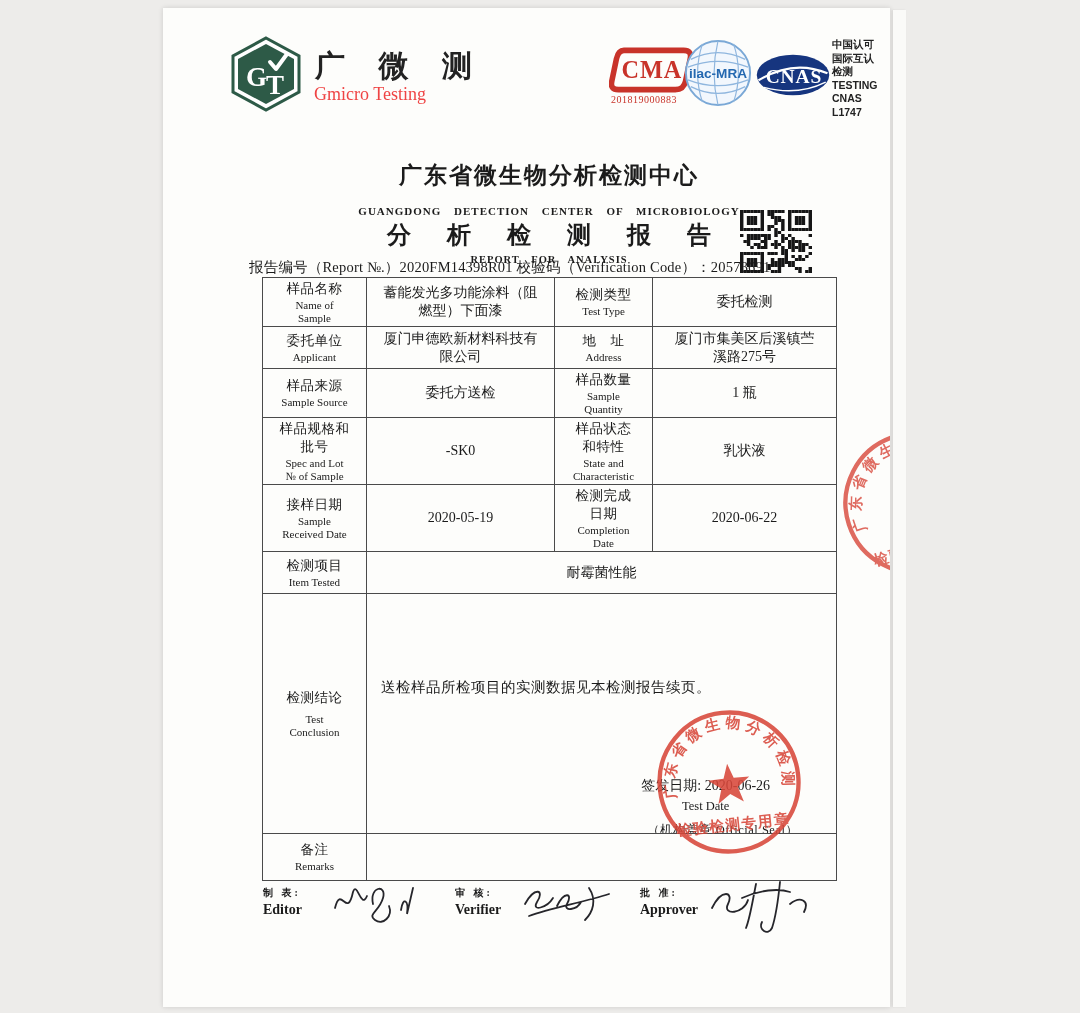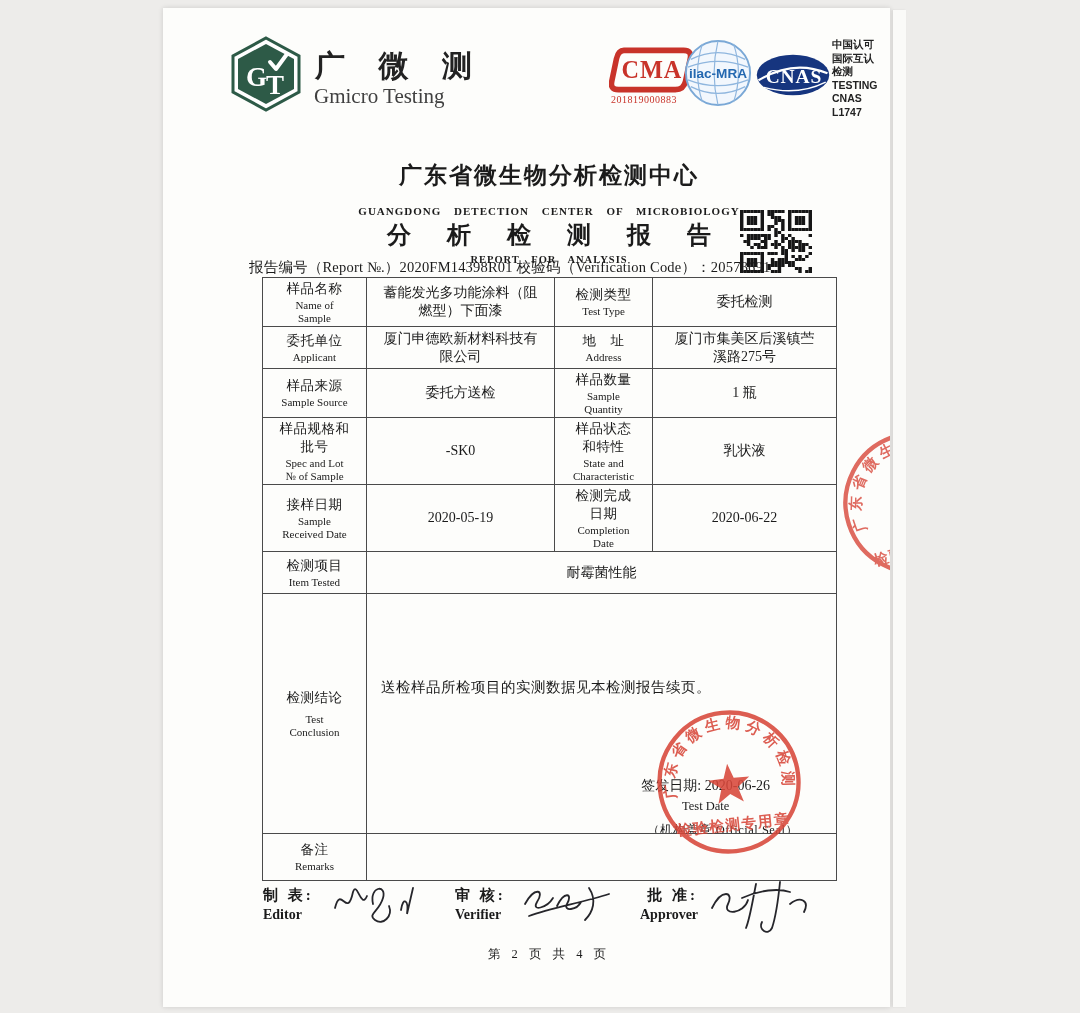--- a/index.html
+++ b/index.html
@@ -3,21 +3,21 @@
 <meta charset="utf-8">
 <style>
   * { margin:0; padding:0; box-sizing:border-box; }
   html,body { width:1080px; height:1013px; background:#edecea; font-family:"Liberation Serif","DejaVu Serif",serif; color:#1b1b1b; overflow:hidden; }
   .paper { position:absolute; left:163px; top:8px; width:727px; height:999px; background:#fdfdfb; overflow:hidden; box-shadow:0 0 5px rgba(0,0,0,.14); }
   .paper-edge { position:absolute; left:893px; top:10px; width:13px; height:997px; background:#fafaf8; box-shadow:-1px 0 2px rgba(0,0,0,.08); }
 
   
   .logo-hex { position:absolute; left:63px; top:28px; }
   .logo-cn { position:absolute; left:152px; top:38px; font-size:30px; font-weight:bold; letter-spacing:13px; color:#222; }
-  .logo-en { position:absolute; left:151px; top:76px; font-size:21px; color:#404040; }
+  .logo-en { position:absolute; left:151px; top:76px; font-size:18px; color:#ef4444; }
   .cma-box { position:absolute; left:446px; top:38px; }
   .cma-num { position:absolute; left:448px; top:86px; font-size:10px; color:#c8332a; letter-spacing:.5px; }
   .ilac-box { position:absolute; left:520px; top:30px; }
   .cnas-box { position:absolute; left:592px; top:44px; }
   .accr { position:absolute; left:669px; top:30px; font-family:"Liberation Sans","DejaVu Sans",sans-serif; font-size:10.5px; font-weight:bold; line-height:13.5px; color:#222; }
 
   
   .title-wrap { position:absolute; left:99px; top:152px; width:574px; text-align:center; }
   .t-org-cn { font-size:23px; font-weight:bold; letter-spacing:2px; }
   .t-org-en { margin-top:14px; font-size:11px; font-weight:bold; letter-spacing:1px; word-spacing:9px; }
@@ -39,21 +39,21 @@
   .issue-en { font-size:12.5px; margin-top:2px; }
   .issue-seal-note { font-size:12.5px; margin-left:34px; margin-top:6px; letter-spacing:.5px; }
 
   
   .seal { position:absolute; left:490px; top:698px; width:152px; height:152px; opacity:.88; transform:rotate(-6deg); pointer-events:none; }
   .seal-edge { position:absolute; left:676px; top:419px; width:152px; height:152px; opacity:.8; transform:rotate(-18deg); pointer-events:none; }
 
   
   .sig-row { position:absolute; top:878px; left:0; width:727px; height:60px; }
   .sig-group { position:absolute; top:0; }
-  .sig-label .cn { font-size:15px; font-weight:bold; letter-spacing:3px;text-align:right; }
+  .sig-label .cn { font-size:10px; font-weight:bold; letter-spacing:3px; }
   .sig-label .en { font-size:14px; font-weight:bold; margin-top:2px; }
   .sig-svg { position:absolute; left:62px; top:-8px; }
   .footer-page { position:absolute; left:99px; top:938px; width:574px; text-align:center; font-size:12.5px; letter-spacing:4px; }
 </style>
 </head>
 <body>
 
 <div class="paper">
 
   <svg class="logo-hex" width="80" height="76" viewBox="0 0 80 76">
@@ -482,16 +482,15 @@
       <div class="sig-label">
         <div class="cn">批 准:</div>
           <div class="en">Approver</div>
       </div>
       <svg class="sig-svg" width="120" height="56" viewBox="0 0 120 56">
         <path d="M10,30 C20,10 32,14 26,26 C20,38 42,36 46,22 M54,6 C50,26 48,40 44,50 M40,20 C58,12 76,10 88,14 M78,4 C76,24 74,38 70,50 C66,58 56,52 60,44 M88,26 C98,18 108,22 102,34" fill="none" stroke="#26262b" stroke-width="1.8" stroke-linecap="round"></path>
       </svg>
     </div>
   </div>
 
-  <div class="footer-page">第 2 页 共 4 页</div>
 </div>
 
 <div class="paper-edge"></div>
 
 </body></html>

